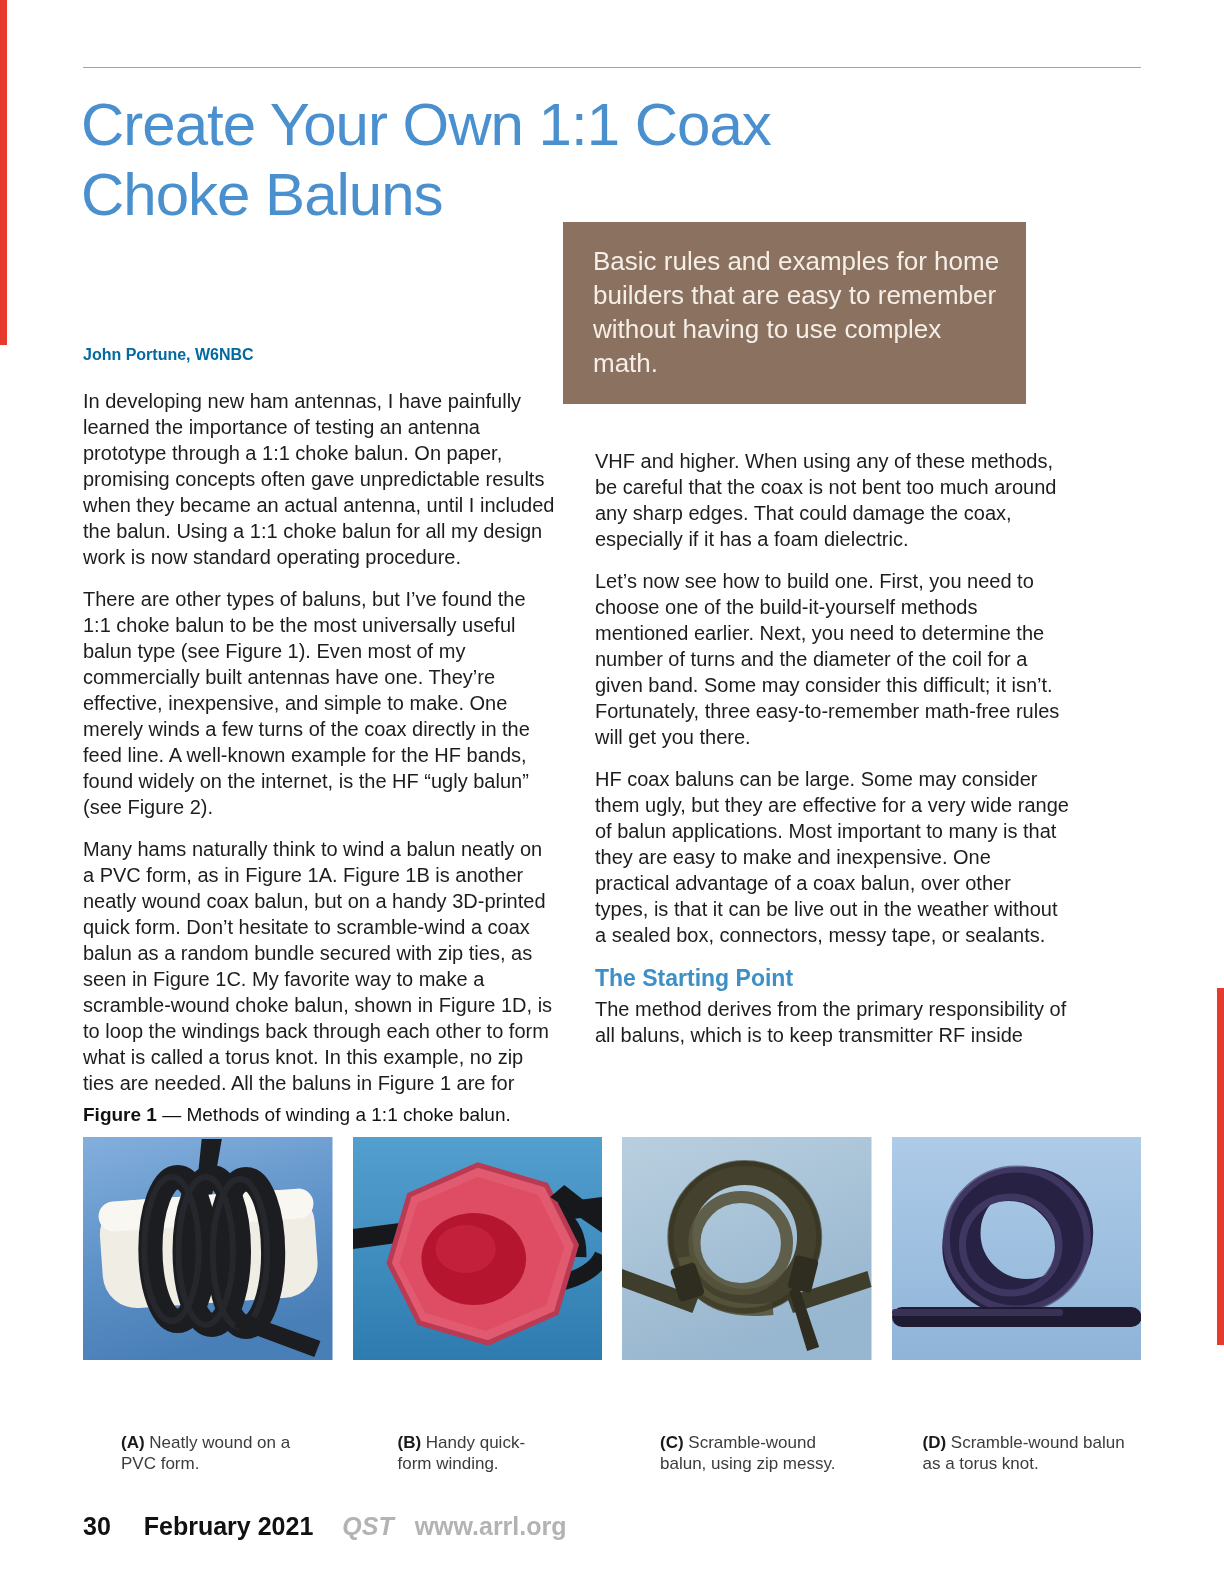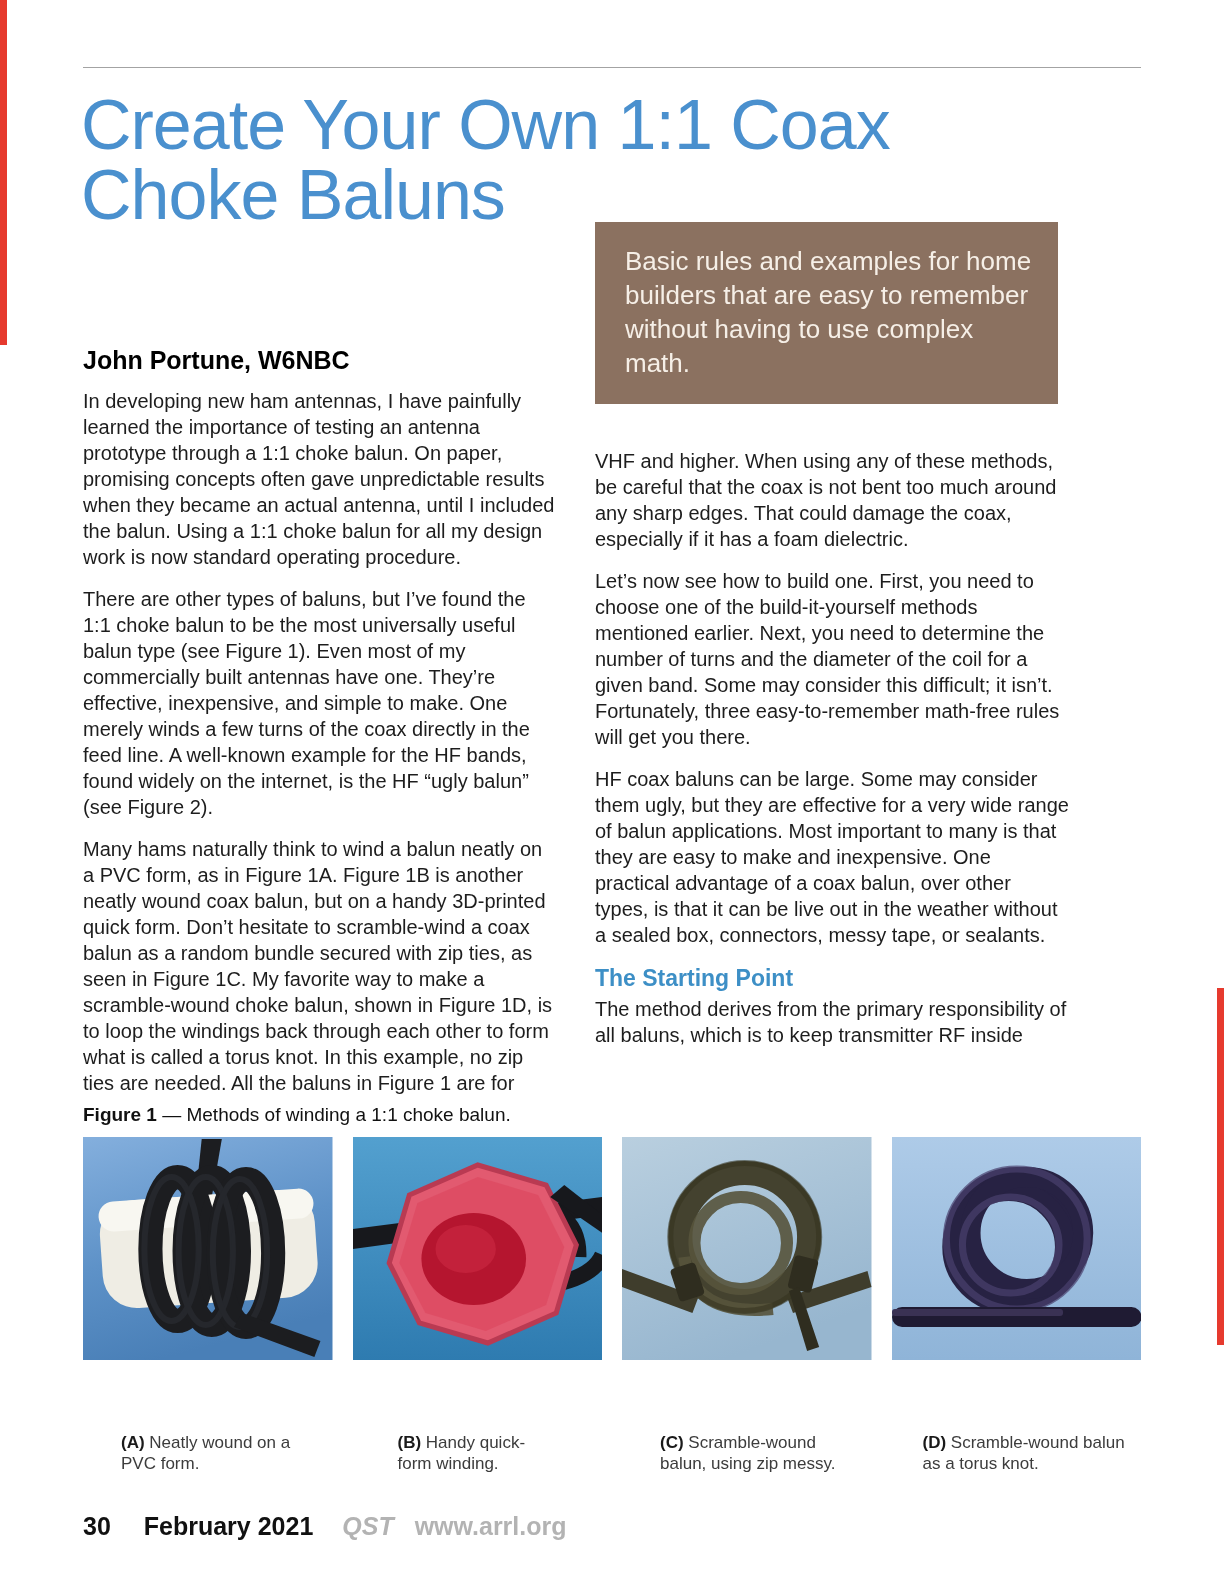--- a/index.html
+++ b/index.html
@@ -10,32 +10,32 @@
     font-family:"Liberation Sans", sans-serif;
     color:#1e1e1e;
     overflow:hidden;
   }
   .edge-bar{position:absolute;width:7px;background:#e63a2e;}
   .edge-bar.left{left:0;top:0;height:345px;}
   .edge-bar.right{right:0;top:988px;height:357px;}
   .top-rule{position:absolute;left:83px;top:67px;width:1058px;height:1px;background:#a3a3a3;}
   .title{
     position:absolute;left:81px;top:90px;width:900px;
-    font-size:70px;line-height:70px;font-weight:400;
+    font-size:60px;line-height:70px;font-weight:400;
     color:#4a90ce;letter-spacing:-1px;
   }
   .callout{
-    position:absolute;left:595px;top:222px;width:463px;
+    position:absolute;left:563px;top:222px;width:463px;
     background:#8b7160;color:#f6efe7;
     box-sizing:border-box;padding:22px 26px 24px 30px;
     font-size:26px;line-height:34px;font-weight:400;
   }
   .author{
     position:absolute;left:83px;top:346px;
-    font-size:25px;font-weight:bold;color:#000000;
+    font-size:16px;font-weight:bold;color:#0369a1;
   }
   .col{position:absolute;width:474px;font-size:20px;line-height:26px;color:#1d1d1d;}
   .col p{margin:0 0 16px 0;}
   .col.left{left:83px;top:388px;}
   .col.right{left:595px;top:448px;}
   .section-heading{
     color:#3d8fc6;font-weight:bold;font-size:23px;line-height:28px;
     margin:6px 0 4px 0;
   }
   .figure-caption{

